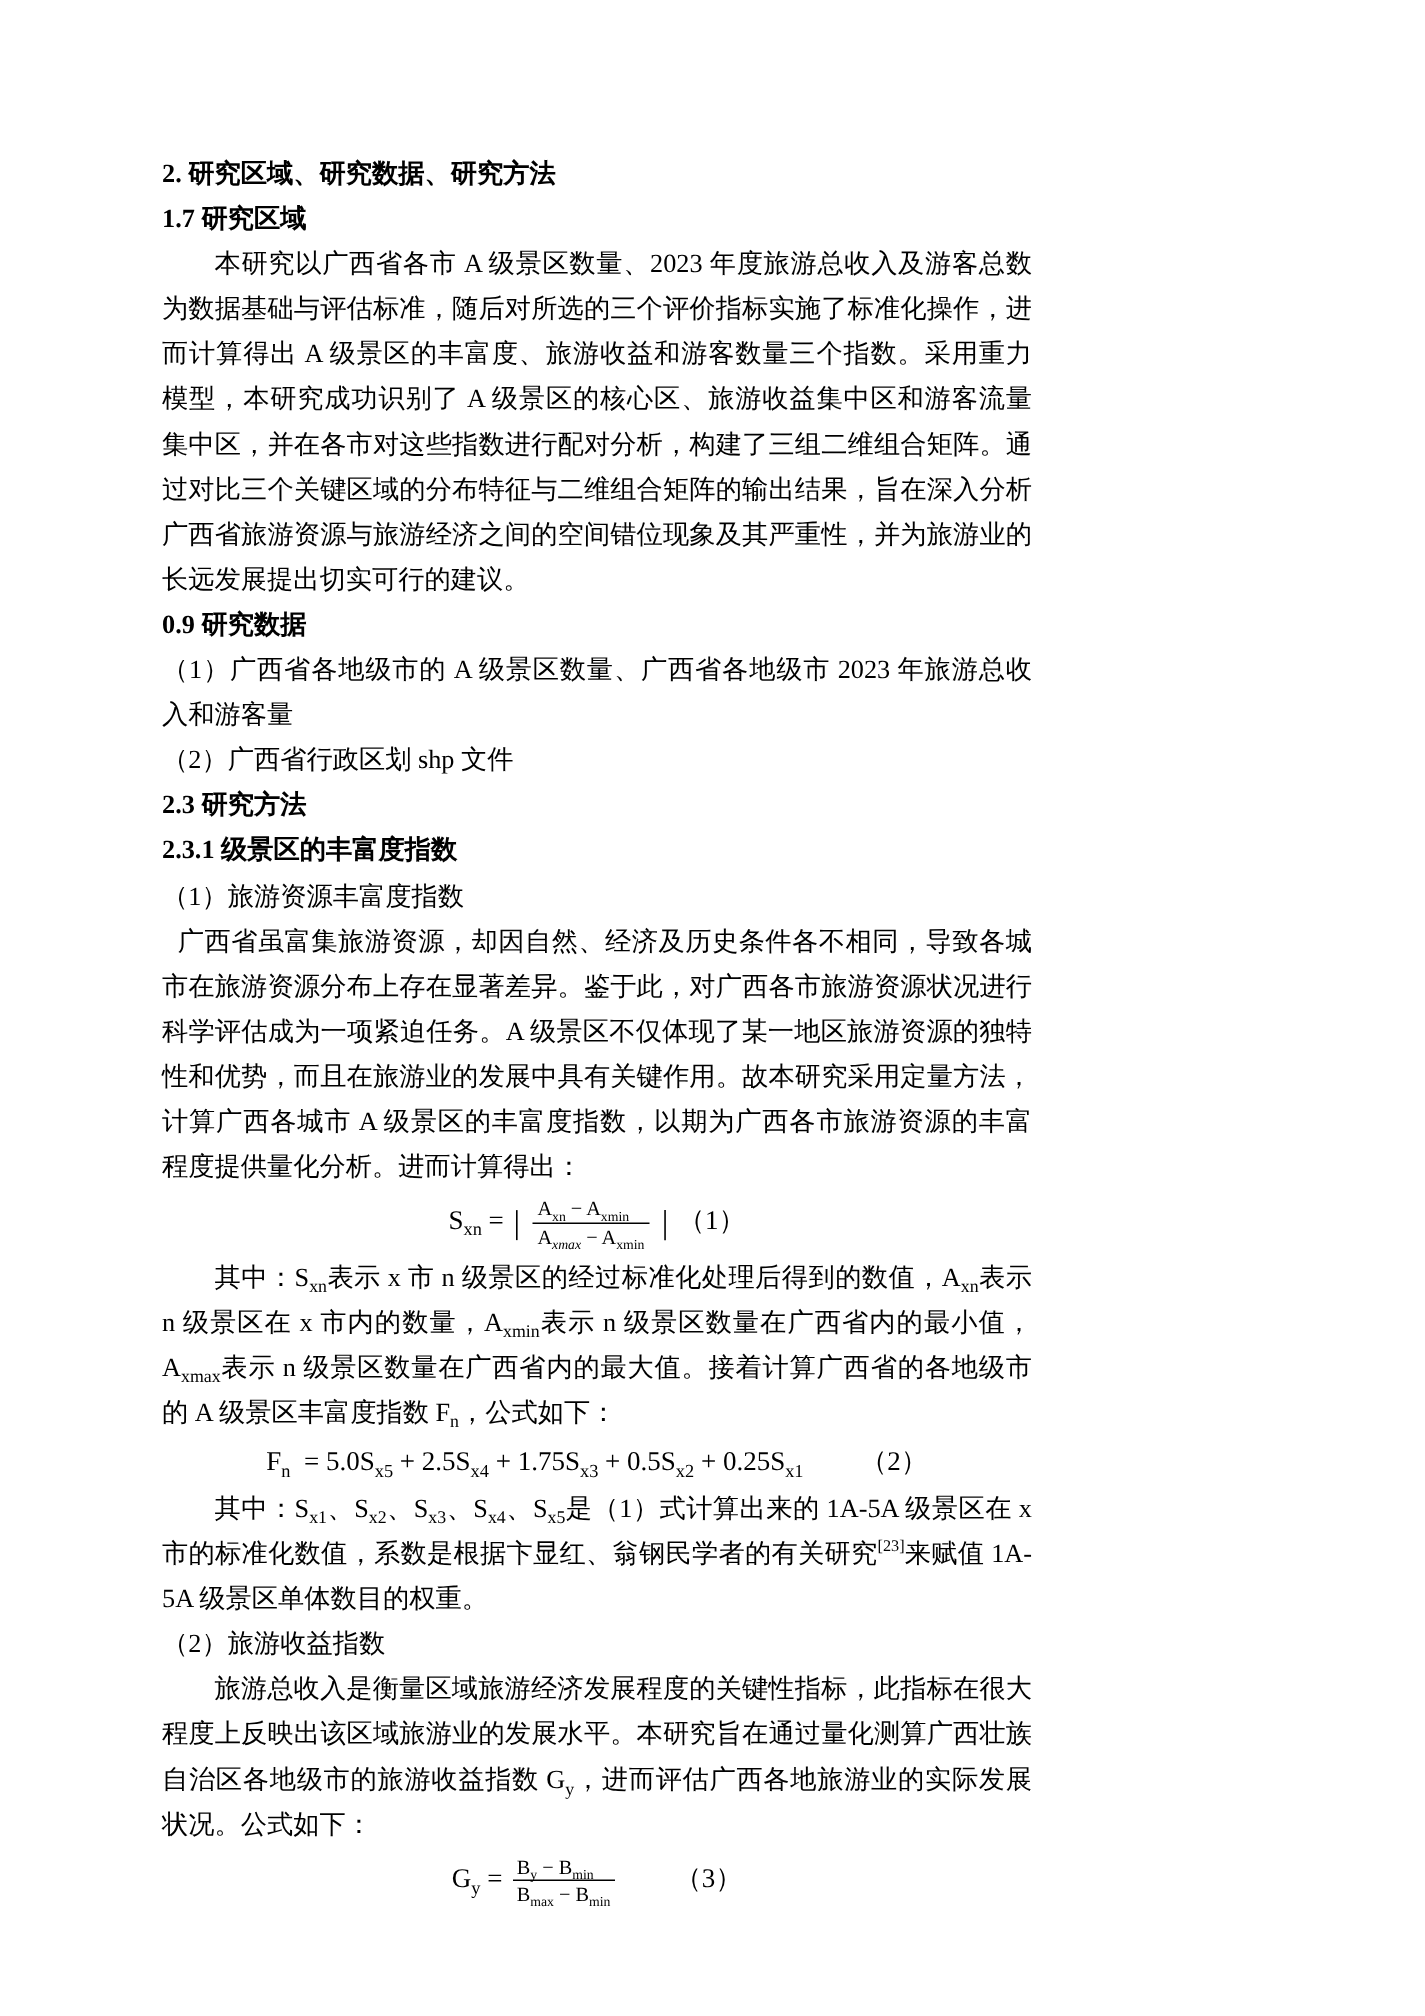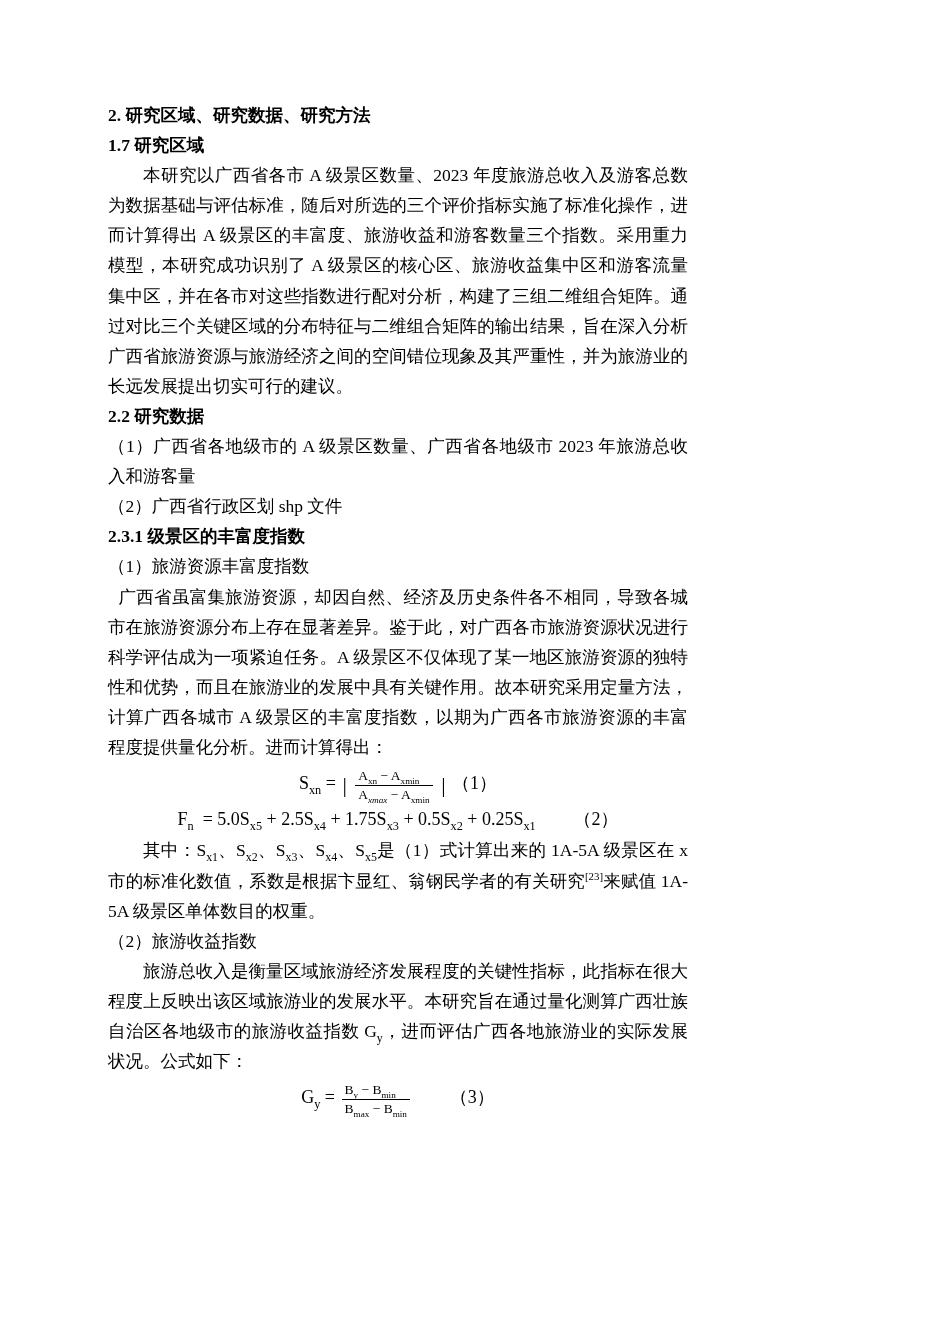--- a/index.html
+++ b/index.html
@@ -103,26 +103,27 @@
 
 <div class="page">
   <div class="doc-body">
 
     <p class="h-bold">2. 研究区域、研究数据、研究方法</p>
 
     <p class="h-bold">1.7 研究区域</p>
 
     <p class="para">本研究以广西省各市 A 级景区数量、2023 年度旅游总收入及游客总数为数据基础与评估标准，随后对所选的三个评价指标实施了标准化操作，进而计算得出 A 级景区的丰富度、旅游收益和游客数量三个指数。采用重力模型，本研究成功识别了 A 级景区的核心区、旅游收益集中区和游客流量集中区，并在各市对这些指数进行配对分析，构建了三组二维组合矩阵。通过对比三个关键区域的分布特征与二维组合矩阵的输出结果，旨在深入分析广西省旅游资源与旅游经济之间的空间错位现象及其严重性，并为旅游业的长远发展提出切实可行的建议。</p>
 
-    <p class="h-bold">2.2 研究数据</p>
+    <p class="h-bold">0.9 研究数据</p>
 
     <p class="para-noindent">（1）广西省各地级市的 A 级景区数量、广西省各地级市 2023 年旅游总收入和游客量</p>
 
     <p class="para-noindent">（2）广西省行政区划 shp 文件</p>
 
+    <p class="h-bold">2.3 研究方法</p>
 
     <p class="h-bold">2.3.1 级景区的丰富度指数</p>
 
     <p class="para-noindent">（1）旅游资源丰富度指数</p>
 
     <p class="para-halfindent">广西省虽富集旅游资源，却因自然、经济及历史条件各不相同，导致各城市在旅游资源分布上存在显著差异。鉴于此，对广西各市旅游资源状况进行科学评估成为一项紧迫任务。A 级景区不仅体现了某一地区旅游资源的独特性和优势，而且在旅游业的发展中具有关键作用。故本研究采用定量方法，计算广西各城市 A 级景区的丰富度指数，以期为广西各市旅游资源的丰富程度提供量化分析。进而计算得出：</p>
 
     <div class="formula">
       <span class="formula-inner">
         <span class="var">S<sub>xn</sub></span>
@@ -130,20 +131,23 @@
         <span class="bar">|</span>
         <span class="frac">
           <span class="num">A<sub>xn</sub> − A<sub>xmin</sub></span>
           <span class="den">A<sub><i>xmax</i></sub> − A<sub>xmin</sub></span>
         </span>
         <span class="bar">|</span>
         <span>（1）</span>
       </span>
     </div>
 
+    <p class="para">
+      其中：S<sub>xn</sub>表示 x 市 n 级景区的经过标准化处理后得到的数值，A<sub>xn</sub>表示 n 级景区在 x 市内的数量，A<sub>xmin</sub>表示 n 级景区数量在广西省内的最小值，A<sub>xmax</sub>表示 n 级景区数量在广西省内的最大值。接着计算广西省的各地级市的 A 级景区丰富度指数 F<sub>n</sub>，公式如下：
+    </p>
 
     <div class="formula fml-lead">
       <span class="formula-inner">
         <span>F<sub>n</sub> &nbsp;= 5.0S<sub>x5</sub> + 2.5S<sub>x4</sub> + 1.75S<sub>x3</sub> + 0.5S<sub>x2</sub> + 0.25S<sub>x1</sub></span>
         <span class="sp"></span>
         <span>（2）</span>
       </span>
     </div>
 
     <p class="para">

